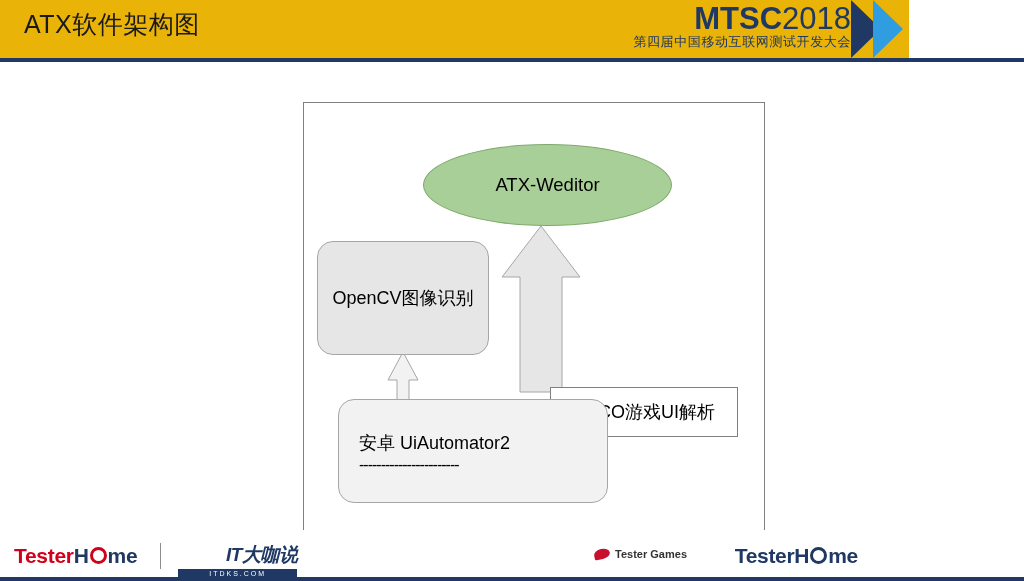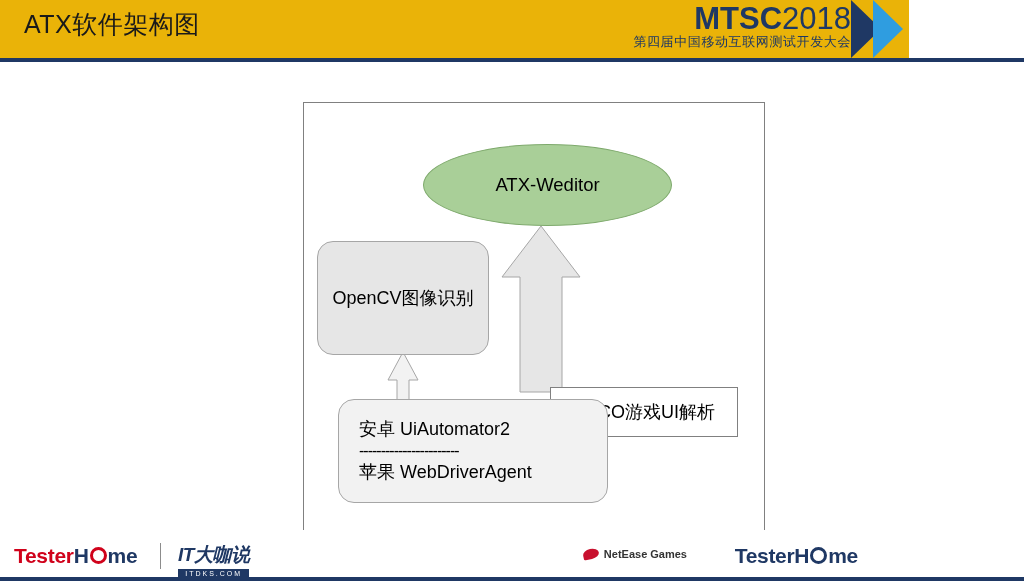--- a/index.html
+++ b/index.html
@@ -242,20 +242,21 @@
     left: 178px;
     top: 12px;
     white-space: nowrap;
   }
   .itdks .it-main {
     font-size: 19px;
     font-weight: bold;
     font-style: italic;
     color: #1f3864;
     letter-spacing: -0.5px;
+    margin-left: 48px;
   }
   .itdks .it-sub {
     display: block;
     font-size: 7px;
     color: #ffffff;
     background: #1f3864;
     letter-spacing: 2px;
     text-align: center;
     margin-top: 1px;
     padding: 1px 0;
@@ -320,32 +321,31 @@
     <span>图像识别</span>
   </div>
 
   <div class="node box-neco">
     <span>NECO游戏UI解析</span>
   </div>
 
   <div class="node box-drivers">
     <span>安卓 UiAutomator2</span>
     <span class="divider-text">-----------------------</span>
-    <span>苹果 WebDriverAgent</span>
   </div>
 </div>
 
 <div class="footer">
   <div class="th-logo footer-left"><span class="th-red">Tester</span><span class="th-dark">H</span><span class="th-ring"></span><span class="th-dark">me</span></div>
 
   <div class="footer-sep"></div>
 
   <div class="itdks">
     <span class="it-main">IT大咖说</span>
     <span class="it-sub">ITDKS.COM</span>
   </div>
 
-  <div class="netease"><span class="ne-mark"></span><span>NetEase Games</span></div>
+  <div class="netease"><span class="ne-mark"></span><span>Tester Games</span></div>
 
   <div class="th-logo footer-right"><span class="th-dark">Tester</span><span class="th-dark">H</span><span class="th-ring"></span><span class="th-dark">me</span></div>
 
   <div class="footer-rule"></div>
 </div>
 
 </body></html>

